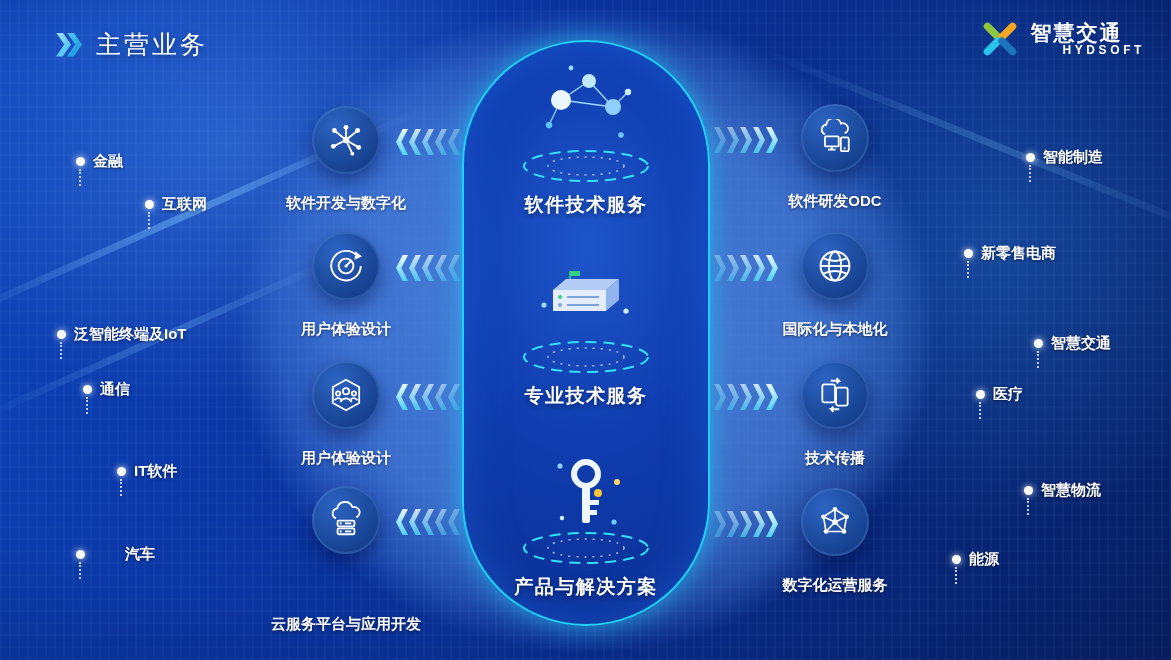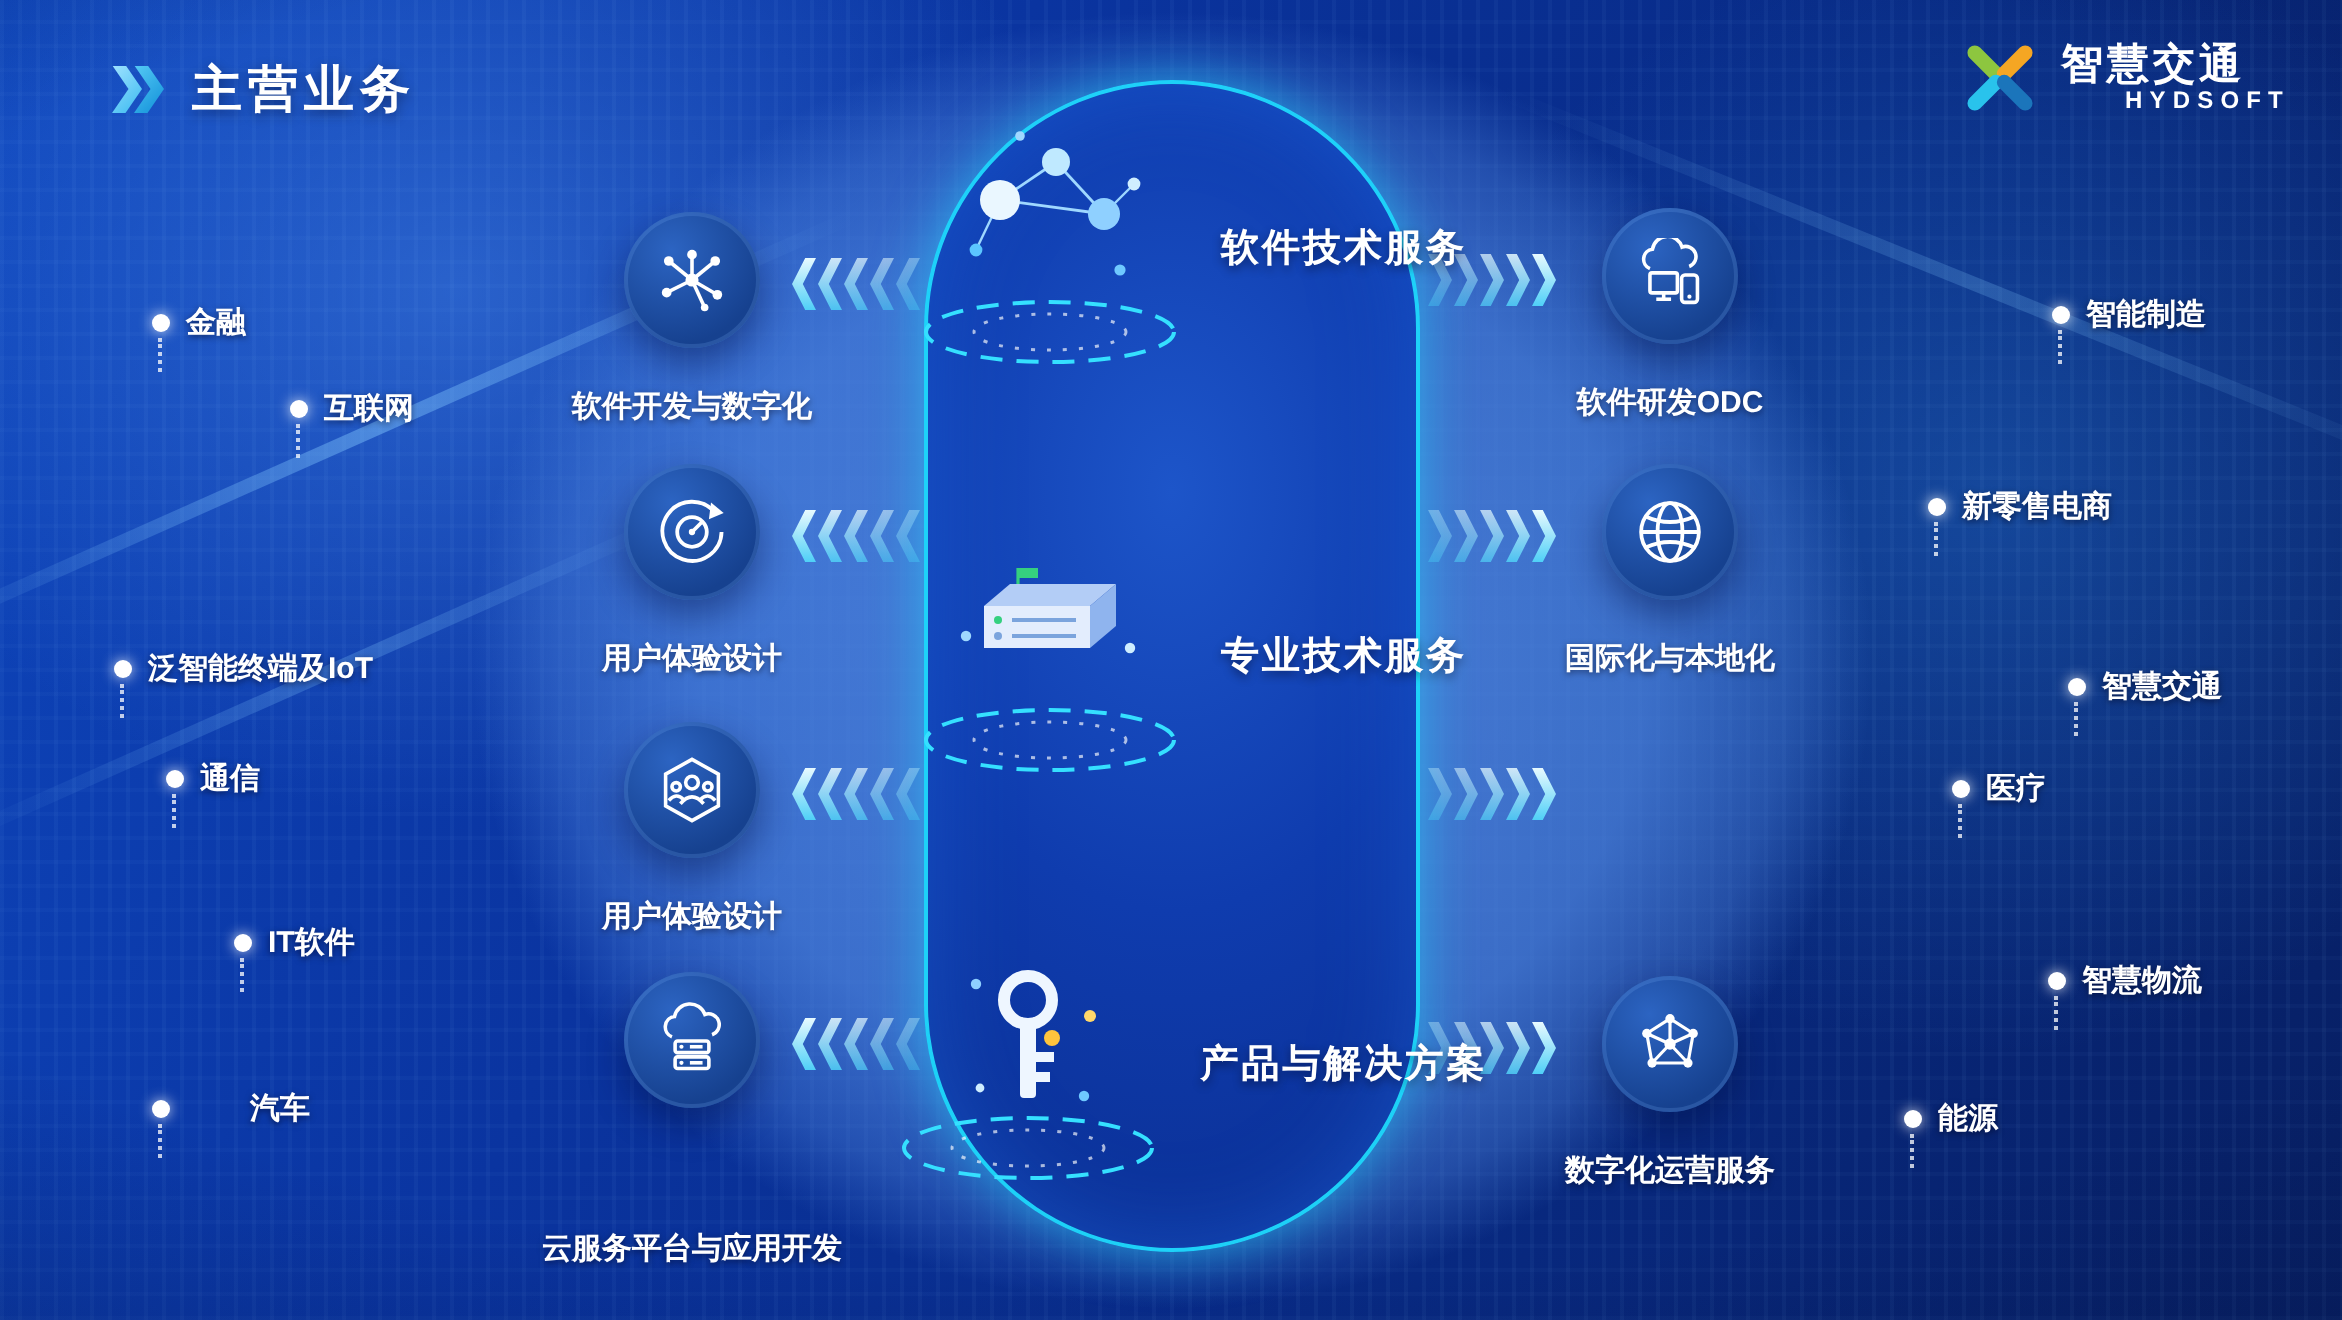--- a/index.html
+++ b/index.html
@@ -32,21 +32,21 @@
     background: radial-gradient(closest-side, rgba(86,142,230,.88) 0%, rgba(78,134,224,.72) 68%,
       rgba(78,134,224,.38) 88%, rgba(78,134,224,0) 100%); }
 
   
   .capsule { position:absolute; left:462px; top:40px; width:248px; height:586px; border-radius:130px;
     background: radial-gradient(120% 75% at 50% 35%, #1d55c9 0%, #0f3cae 48%, #0a2d8f 100%);
     border:2px solid rgba(32,222,255,.92);
     box-shadow: 0 0 26px rgba(32,222,255,.55), inset 0 0 46px rgba(40,130,255,.35);
     display:flex; flex-direction:column; align-items:center; justify-content:space-between;
     padding:14px 0 24px; z-index:3; }
-  .center-item { display:flex; flex-direction:row; align-items:center; }
+  .center-item { display:flex; flex-direction:column; align-items:center; }
   .center-art { width:172px; height:136px; }
   .center-label { color:#fff; font-size:19px; font-weight:bold; letter-spacing:1.5px;
     margin-top:0px; text-shadow:0 2px 5px rgba(0,0,20,.45); white-space:nowrap; }
 
   
   .svc { position:absolute; width:200px; display:flex; flex-direction:column; align-items:center; z-index:3; }
   .svc-circle { width:68px; height:68px; border-radius:50%;
     background: radial-gradient(circle at 35% 28%, #2c64c2, #16418f 72%);
     box-shadow: 0 8px 18px rgba(0,15,70,.45), inset 0 0 0 2px rgba(130,185,255,.18);
     display:flex; align-items:center; justify-content:center; }
@@ -67,21 +67,21 @@
   .pin::after { content:""; position:absolute; left:3px; top:12px; height:17px;
     border-left:2px dotted rgba(255,255,255,.75); }
   .ind-label { font-size:15px; font-weight:600; text-shadow:0 1px 3px rgba(0,0,20,.55); white-space:nowrap; }
 
   
   .header { position:absolute; left:56px; top:28px; display:flex; align-items:center; gap:14px; z-index:4; }
   .title-arrow { display:flex; align-items:center; gap:2px; }
   .tchev { width:15px; height:24px; clip-path: polygon(0 0, 45% 0, 100% 50%, 45% 100%, 0 100%, 55% 50%); }
   .tchev.a { background: linear-gradient(135deg,#9fe2ff,#38b9f0); }
   .tchev.b { background: linear-gradient(135deg,#55c9f5,#0f8fd8); margin-left:-6px; }
-  .page-title { color:#fff; font-size:25px; font-weight:bold; letter-spacing:3px;
+  .page-title { color:#fff; font-size:25px; font-weight:normal; letter-spacing:3px;
     text-shadow:0 2px 6px rgba(0,0,20,.4); }
 
   
   .logo { position:absolute; right:26px; top:18px; display:flex; align-items:center; gap:9px; z-index:4; }
   .logo-text { display:flex; flex-direction:column; line-height:1.12; }
   .logo-cn { color:#fff; font-weight:bold; font-size:21px; letter-spacing:2px; }
   .logo-en { color:#fff; font-size:12px; font-weight:bold; letter-spacing:3.6px;margin-left:32px; }
 
   svg { display:block; }
 </style>
@@ -242,20 +242,31 @@
         <circle cx="18" cy="18" r="13"></circle>
         <ellipse cx="18" cy="18" rx="5.6" ry="13"></ellipse>
         <line x1="5" y1="18" x2="31" y2="18"></line>
         <path d="M7 11 q11,5 22,0"></path>
         <path d="M7 25 q11,-5 22,0"></path>
       </svg>
     </div>
     <div class="svc-label">国际化与本地化</div>
   </div>
 
+  <div class="svc" style="left:735px; top:361px;">
+    <div class="svc-circle">
+      <svg width="38" height="38" viewBox="0 0 36 36" fill="none" stroke="#fff" stroke-width="1.7">
+        <rect x="6" y="8" width="12" height="17" rx="2"></rect>
+        <rect x="19" y="11" width="11" height="17" rx="2"></rect>
+        <path d="M14 4.5 h8 l-2.5,-2.5 M22 4.5 l-2.5,2.5"></path>
+        <path d="M22 31.5 h-8 l2.5,2.5 M14 31.5 l2.5,-2.5"></path>
+      </svg>
+    </div>
+    <div class="svc-label">技术传播</div>
+  </div>
 
   <div class="svc" style="left:735px; top:488px;">
     <div class="svc-circle">
       <svg width="38" height="38" viewBox="0 0 36 36" fill="none" stroke="#fff" stroke-width="1.5">
         <polygon points="18,6 29,13 26.5,27 9.5,27 7,13"></polygon>
         <line x1="18" y1="18" x2="18" y2="6"></line>
           <line x1="18" y1="18" x2="29" y2="13"></line>
         <line x1="18" y1="18" x2="26.5" y2="27"></line>
           <line x1="18" y1="18" x2="9.5" y2="27"></line>
         <line x1="18" y1="18" x2="7" y2="13"></line>

